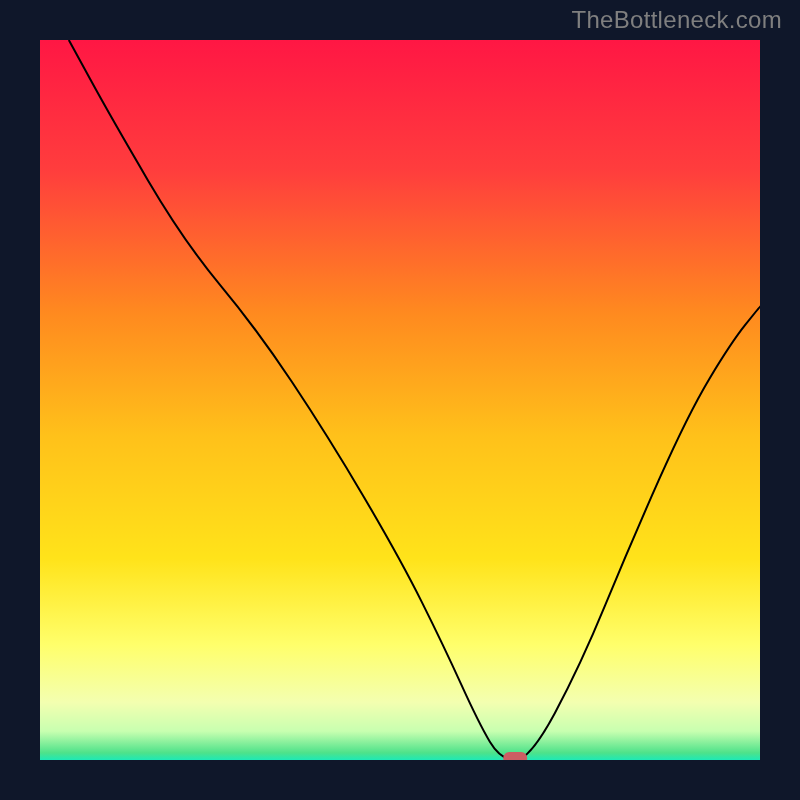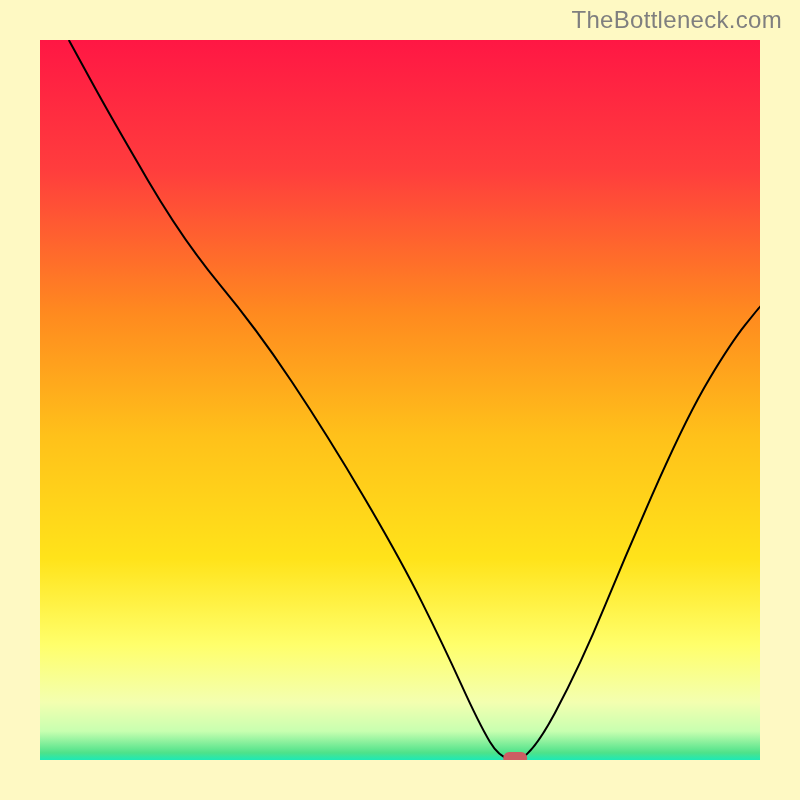--- a/index.html
+++ b/index.html
@@ -1,16 +1,16 @@
 <!DOCTYPE html>
 <html><head>
 <meta charset="utf-8">
 <style>
 html, body { margin: 0; padding: 0; width: 800px; height: 800px; background: #000; font-family: Arial, Helvetica, sans-serif; }
-.outer { position: relative; width: 800px; height: 800px; background: #fef9c3; }
+.outer { position: relative; width: 800px; height: 800px; background: #0f172a; }
 .watermark { position: absolute; top: 6px; right: 18px; color: #7f7f7f; font-size: 24px; font-weight: 500; letter-spacing: 0.3px; }
 .plot-wrap { position: absolute; left: 40px; top: 40px; width: 720px; height: 720px; }
 .bg-line { stroke: #000; stroke-width: 2; fill: none; }
 .marker { fill: #cc5e63; }
 </style>
 </head>
 <body>
 
 <div class="outer">
   <div class="watermark">TheBottleneck.com</div>

